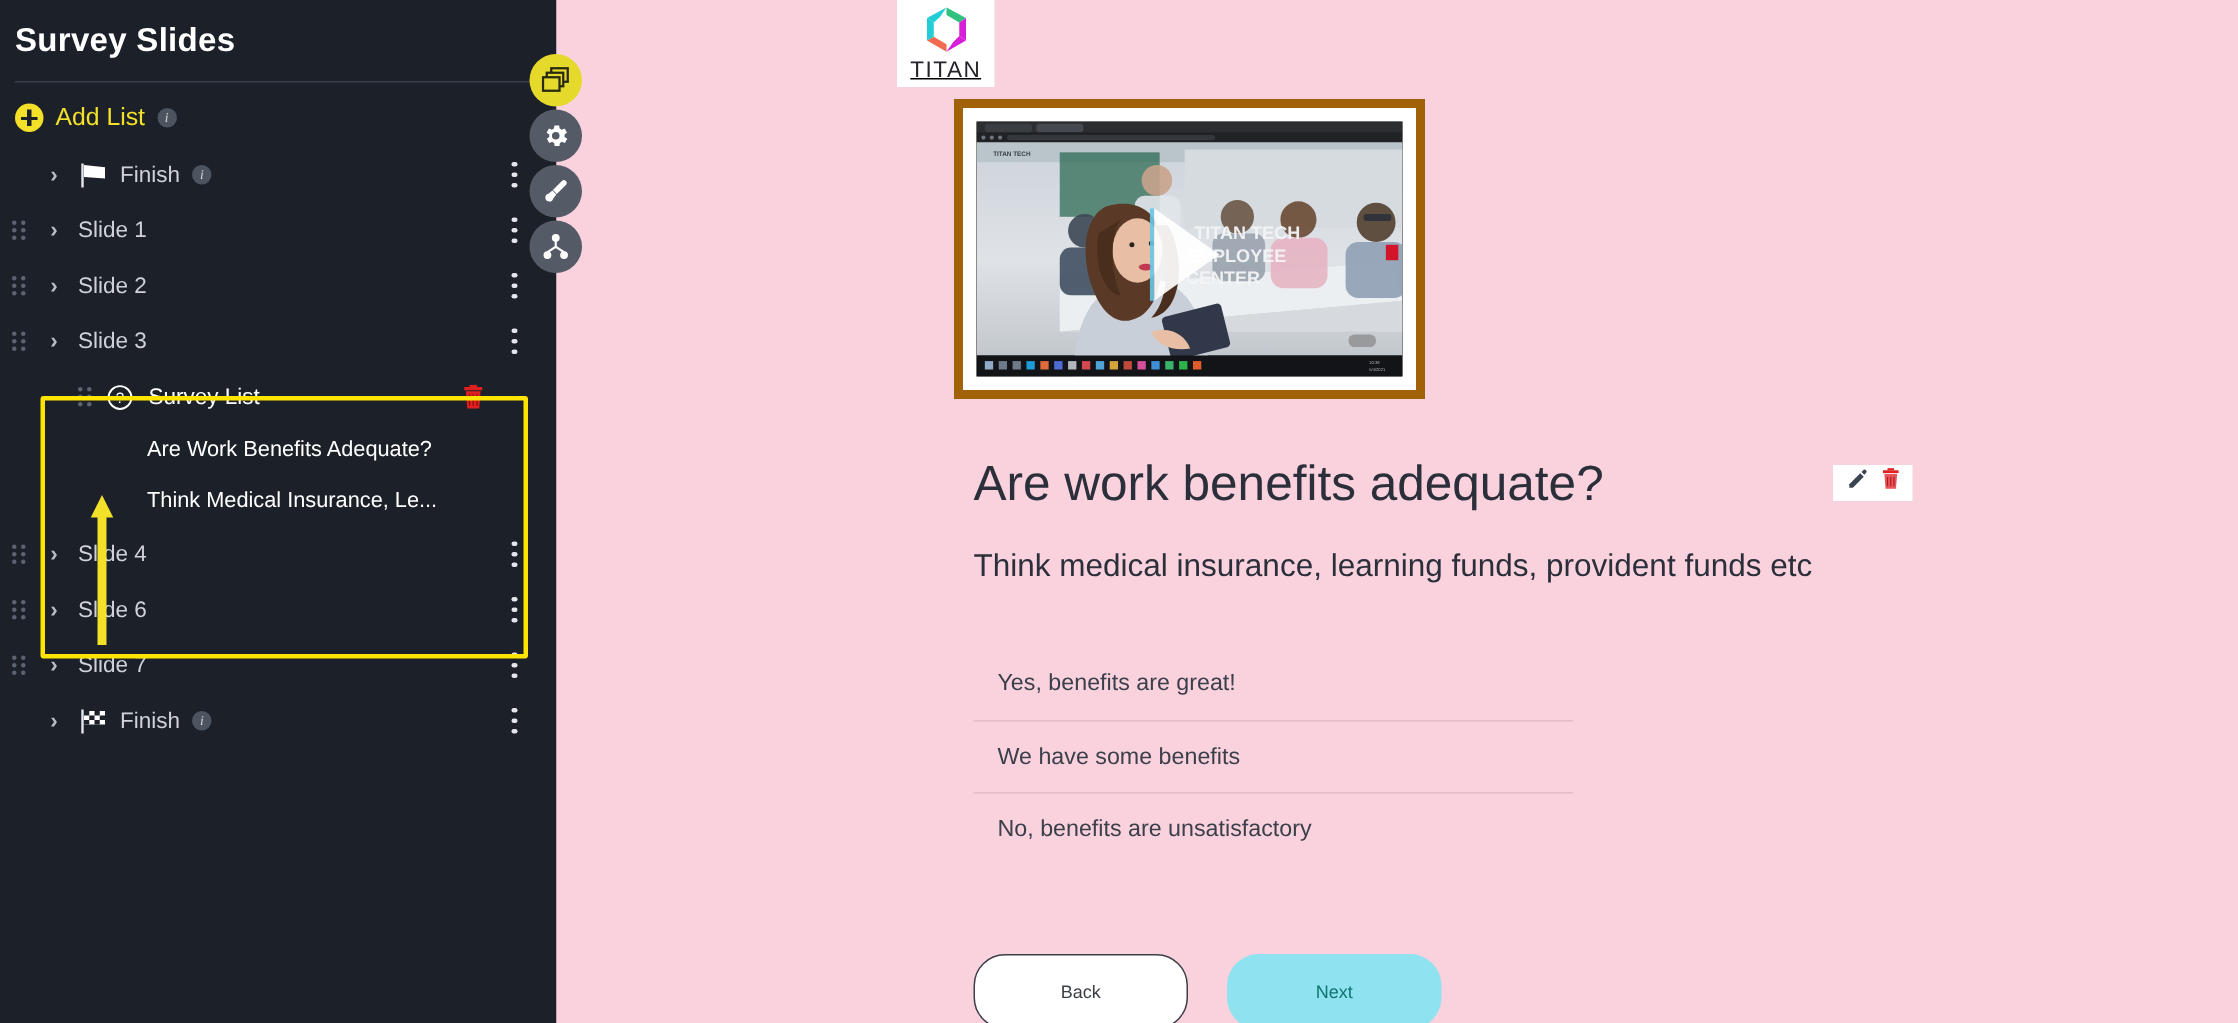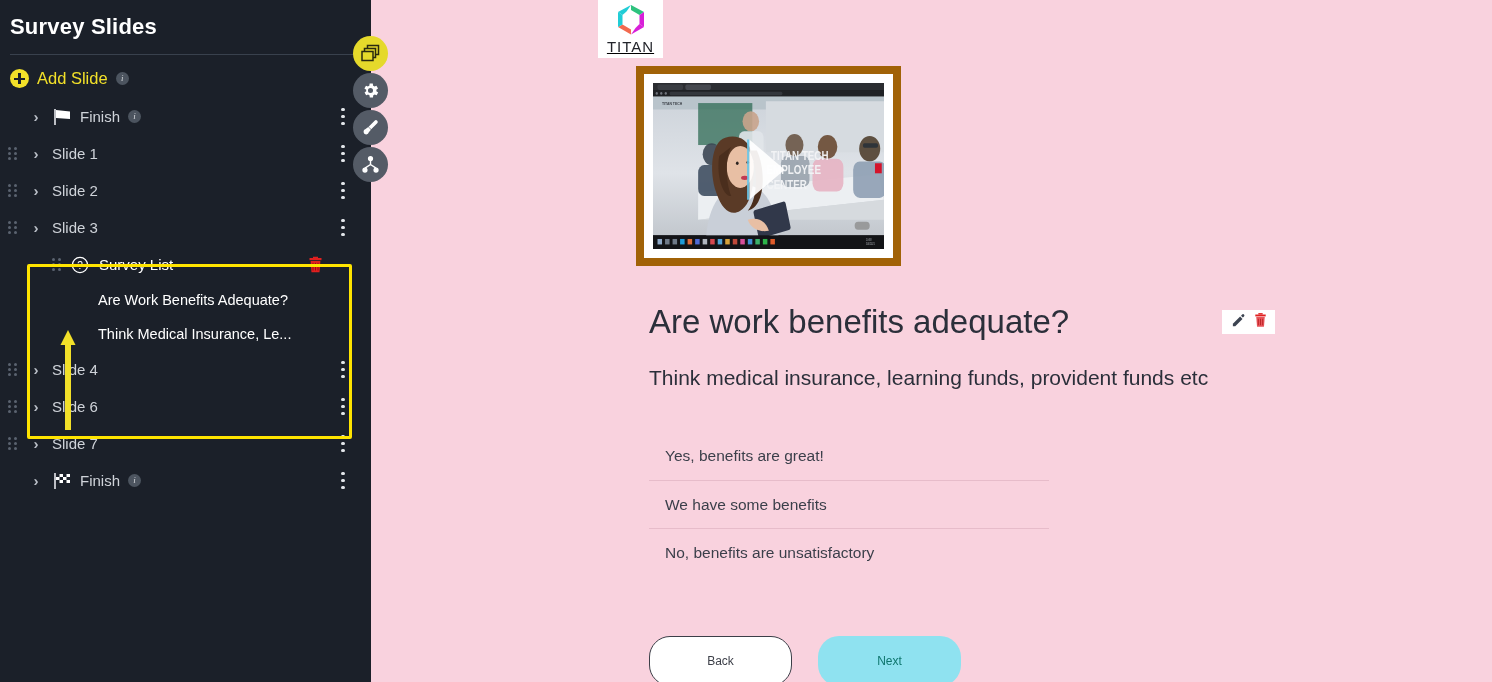--- a/index.html
+++ b/index.html
@@ -129,22 +129,22 @@
     background: #ffffff; display: flex; flex-direction: column;
     align-items: center; justify-content: flex-start; padding-top: 3px; text-decoration: underline;
   }
   .logo-word {
     font-size: 15px; letter-spacing: 1px; color: #23252b;
     font-family: "Liberation Sans", sans-serif; margin-top: 1px;
   }
 
   .video-frame {
     position: absolute; left: 265px; top: 66px;
-    width: 265px; height: 200px;
-    background: #ffffff; border: 8px solid #a16207;
+    width: 314px; height: 200px;
+    background: #ffffff; border: 6px solid #a16207;
     padding: 9px;
   }
   .video-inner { position: relative; width: 100%; height: 100%; overflow: hidden; background: #1c1c1c; }
 
   .q-title {
     position: absolute; left: 278px; top: 303px;
     font-size: 33px; color: #2b2f3a; font-weight: normal; white-space: nowrap;
   }
   .q-sub {
     position: absolute; left: 278px; top: 366px;
@@ -180,21 +180,21 @@
 
 <div class="app">
 
   <div class="sidebar">
 
     <div class="sb-title">Survey Slides</div>
     <div class="sb-divider"></div>
 
     <div class="add-slide-row">
       <span class="plus-circle"></span>
-      <span class="add-slide-label">Add Slide</span>
+      <span class="add-slide-label">Add List</span>
       <span class="info-badge">i</span>
     </div>
 
     <div class="tree">
 
       <div class="row">
         <span class="drag-dots hidden">
             <i></i>
             <i></i>
             <i></i>

